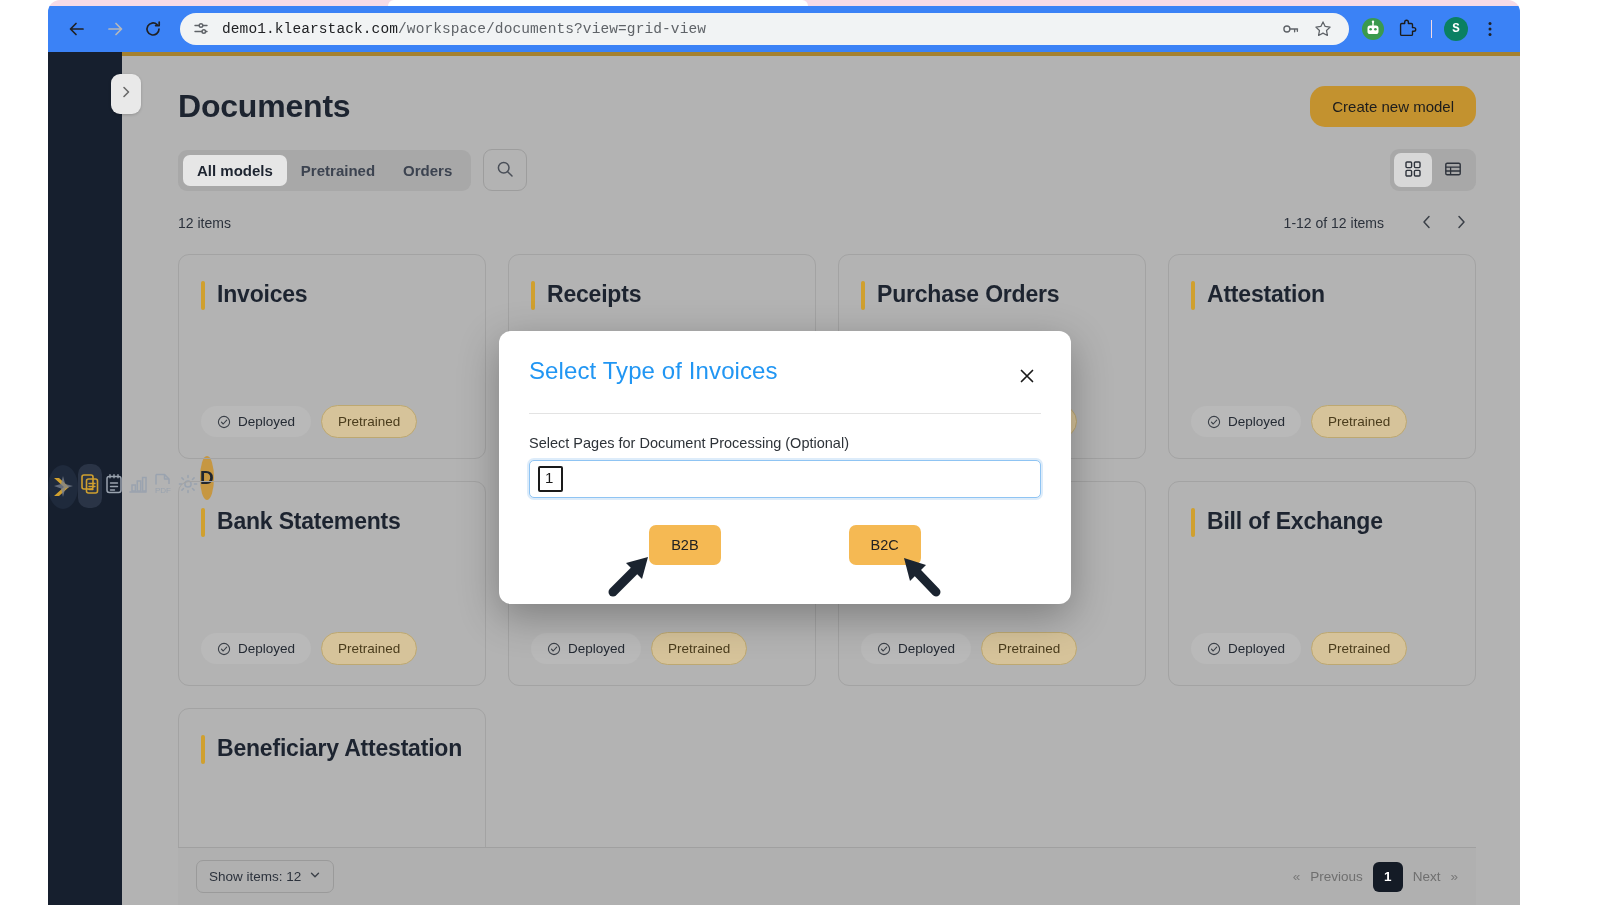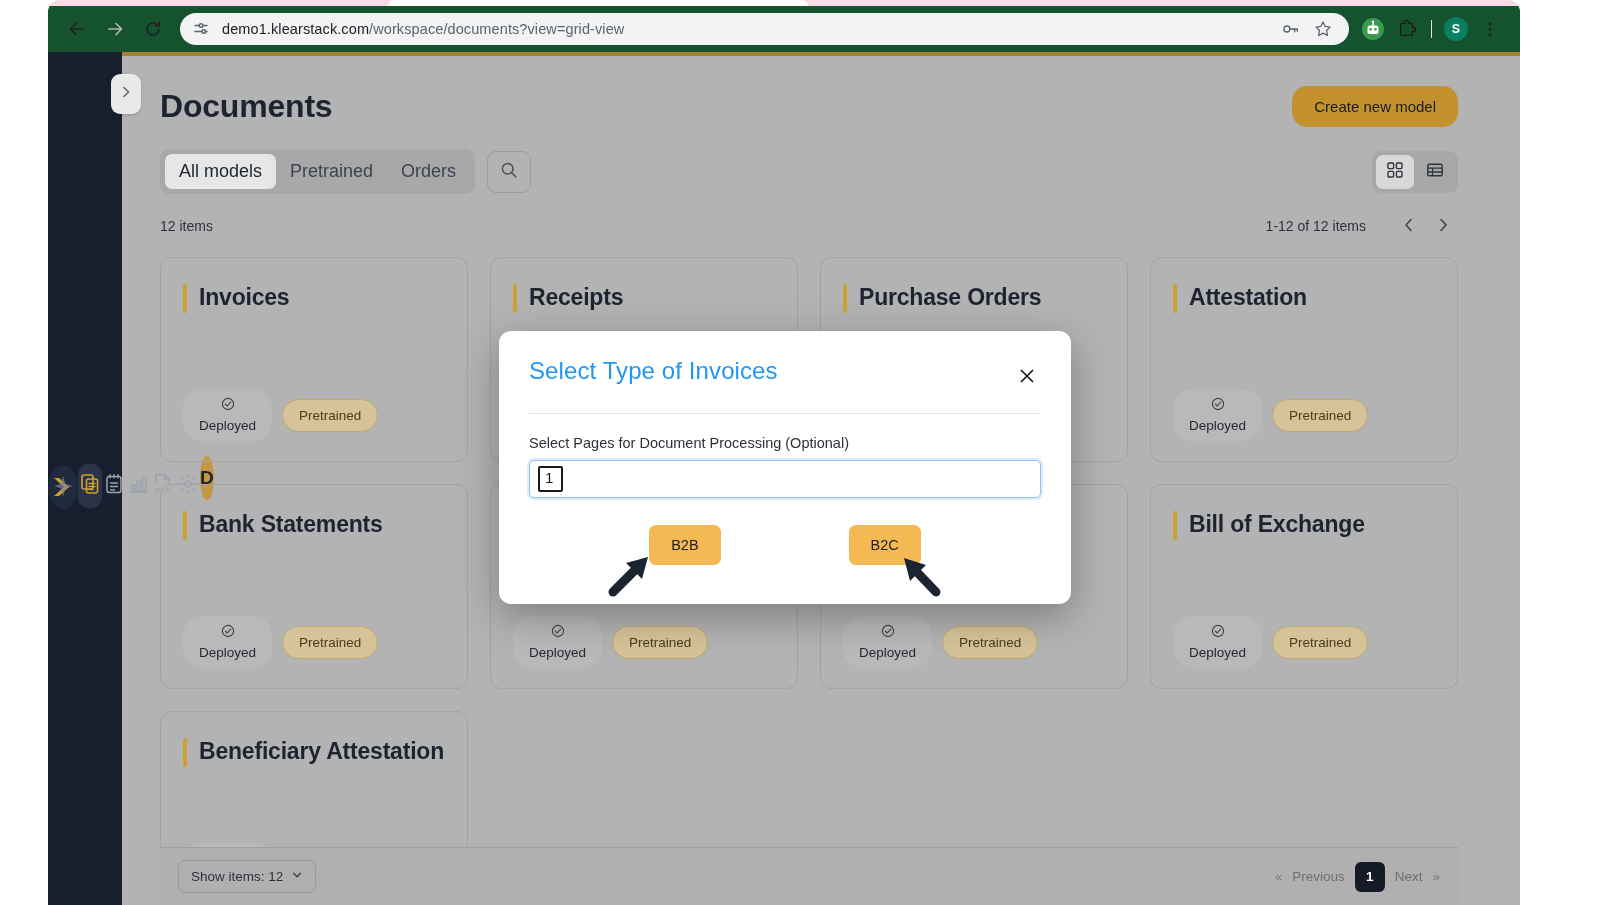--- a/index.html
+++ b/index.html
@@ -30,23 +30,24 @@
     position: absolute; left: 340px; top: 0;
     width: 420px; height: 6px;
     background: #ffffff;
     border-top-left-radius: 10px;
     border-top-right-radius: 10px;
   }
 
   #browser-toolbar {
     position: absolute; left: 0; top: 6px;
     width: 100%; height: 46px;
-    background: #14532d;
+    background: #3b82f6;
     display: flex; align-items: center;
     padding: 0 14px;
+    font-family: Liberation Mono, monospace;
   }
   .nav-btn {
     width: 30px; height: 30px;
     display: flex; align-items: center; justify-content: center;
     border-radius: 50%;
     flex: 0 0 auto;
     margin-right: 8px;
     cursor: pointer;
   }
   .nav-btn svg { display:block; }
@@ -140,21 +141,21 @@
     background: #e9e9e9;
     border-radius: 9px;
     display:flex;align-items:center;justify-content:center;
     cursor: pointer;
     box-shadow: 0 1px 3px rgba(0,0,0,.18);
     z-index: 5;
   }
 
   
   #main {
-    position: absolute; left: 62px; top: 4px;
+    position: absolute; left: 80px; top: 4px;
     width: calc(100% - 74px); height: 849px;
     padding: 0 50px;
   }
   #page-header {
     display:flex; align-items:center; justify-content:space-between;
     padding-top: 30px;
   }
   #page-title {
     font-size: 32px; font-weight: 700; color: #1d2430;
     letter-spacing: -0.2px;
@@ -171,24 +172,25 @@
     display:flex; align-items:center; justify-content: space-between;
     margin-top: 22px;
   }
   #filter-left { display:flex; align-items:center; gap:12px; }
   #segmented {
     display: flex; align-items: center;
     background: #a8a8a8; border-radius: 9px;
     padding: 5px;
   }
   .seg-btn {
-    font-size: 18px; color: #3c4350;
+    font-size: 15px; color: #3c4350;
     padding: 7px 14px; border-radius: 7px;
     border: none; background: transparent; cursor: pointer;
     font-family: inherit;
+    font-weight: bold;
   }
   .seg-btn.active { background: #e6e6e6; color: #1d2430; }
   #search-btn {
     width: 44px; height: 42px;
     border: 1px solid #9d9d9d; border-radius: 9px;
     background: transparent;
     display:flex;align-items:center;justify-content:center;
     cursor: pointer;
   }
   #view-toggle {
@@ -235,21 +237,21 @@
   .card-accent { width: 4px; height: 29px; background: #d0a02f; border-radius:2px; flex:0 0 auto;}
   .card-title {
     font-size: 23px; font-weight: 700; color: #1d2430;
     line-height: 1.15; letter-spacing:-.2px;
   }
   .card-badges { display:flex; align-items:center; gap:10px; }
   .badge {
     font-size: 13.5px; padding: 8px 16px; border-radius: 20px;
     display:flex; align-items:center; gap:7px;
   }
-  .badge-deployed { background: #b9b9b9; color: #242a33; flex-direction: column; }
+  .badge-deployed { background: #b9b9b9; color: #242a33; }
   .badge-pretrained { background: #d6c39a; color: #4a3c1c; border: 1px solid #bda871; }
 
   
   #table-footer {
     position: absolute; left: 50px; right: 50px; bottom: 0;
     height: 58px;
     background: #b0b0b0;
     border-top: 1px solid #a0a0a0;
     display:flex; align-items:center; justify-content:space-between;
     padding: 0 18px;

